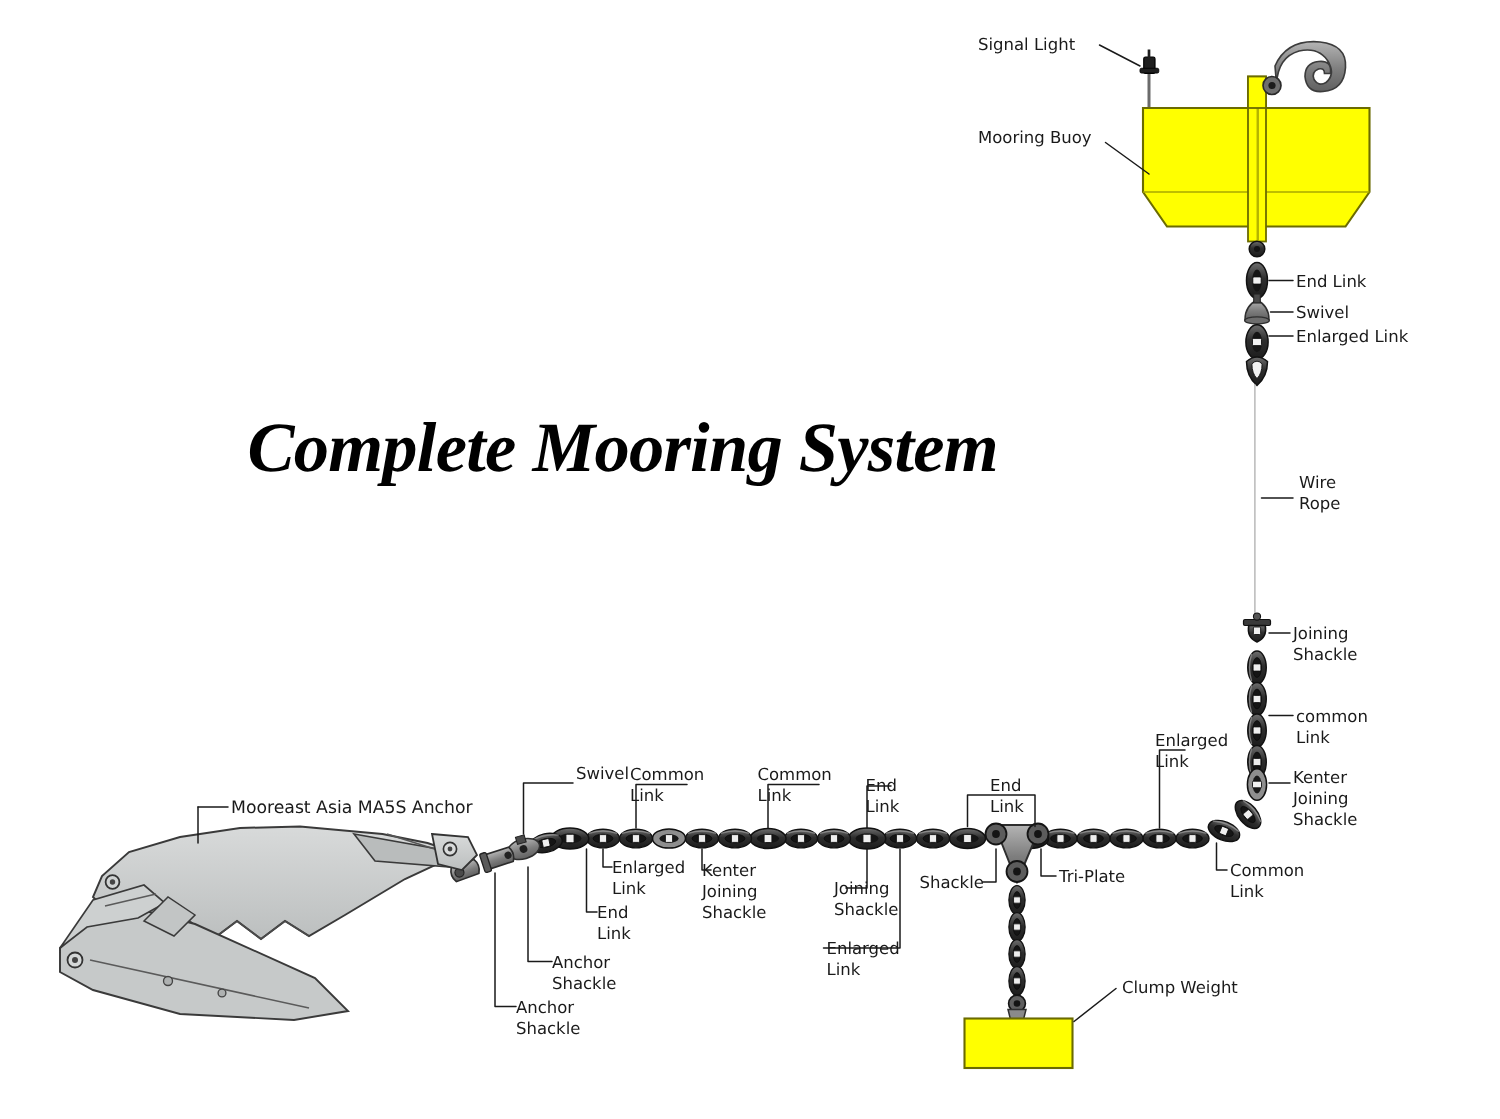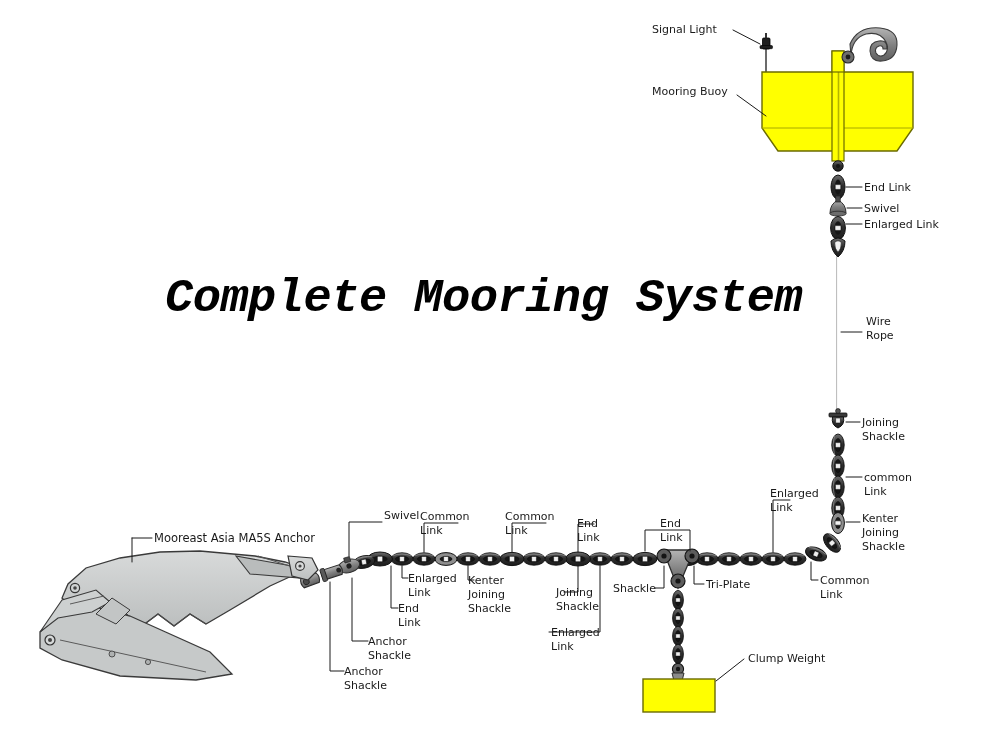--- a/index.html
+++ b/index.html
@@ -12,21 +12,21 @@
   #stage{position:absolute;left:0;top:0;width:808px;height:746px;}
   svg#diagram{position:absolute;left:0;top:0;width:1000px;height:746px;display:block;}
   .lbl{
     font-family:"DejaVu Sans","Liberation Sans",sans-serif;
     font-size:11px;fill:#1a1a1a;
   }
   .lbl-anchor{font-size:11.5px;}
   .leader{stroke:#1a1a1a;stroke-width:1;fill:none;stroke-linecap:round;stroke-linejoin:round;}
   .title-text{
     position:absolute;
-    font-family:Liberation Mono, monospace;
+    font-family:Liberation Serif, serif;
     font-weight:bold;font-style:italic;
     font-size:47px;color:#000000;
     letter-spacing:-0.5px;
     white-space:nowrap;
     left:165px;top:272px;
   }
   .watermark-text{
     position:absolute;
     font-family:"DejaVu Sans","Liberation Sans",sans-serif;
     font-size:23px;color:#cfcfcf;

